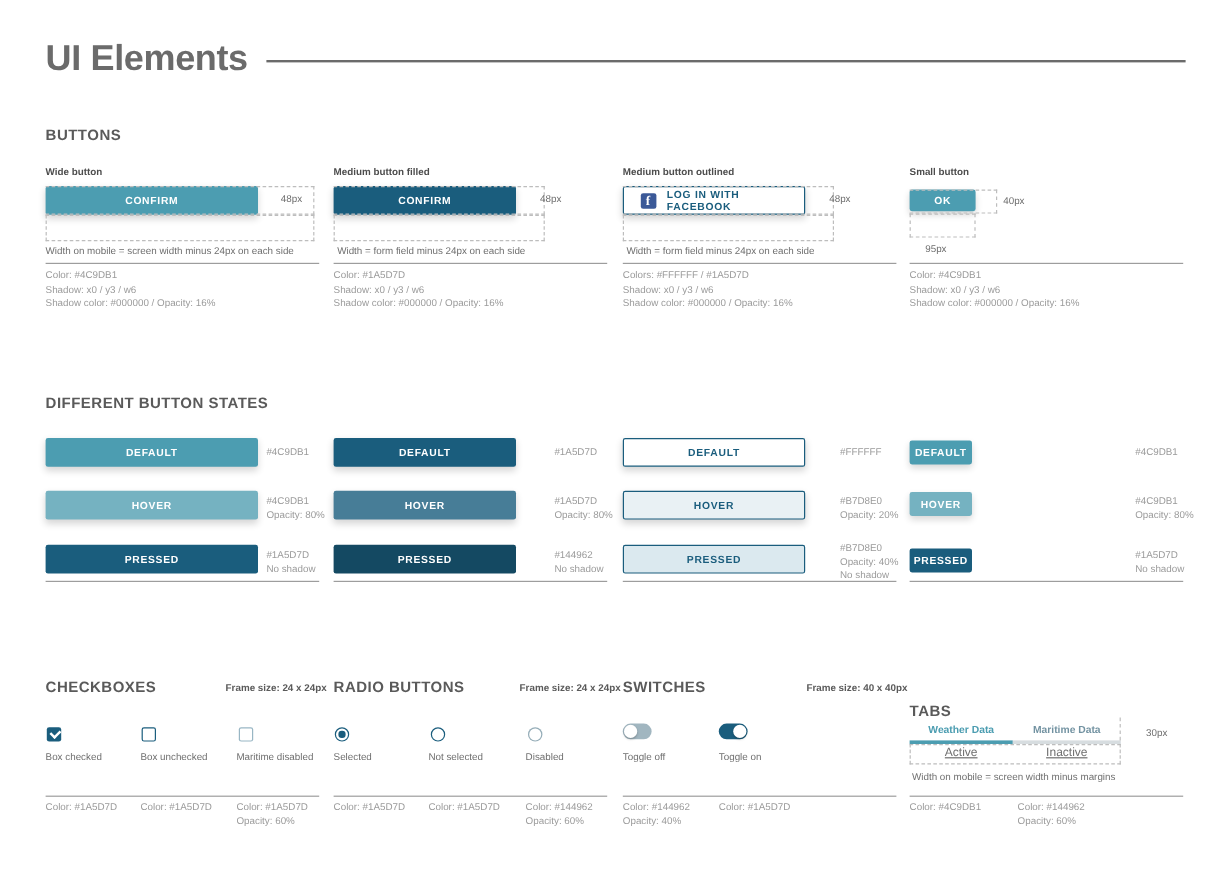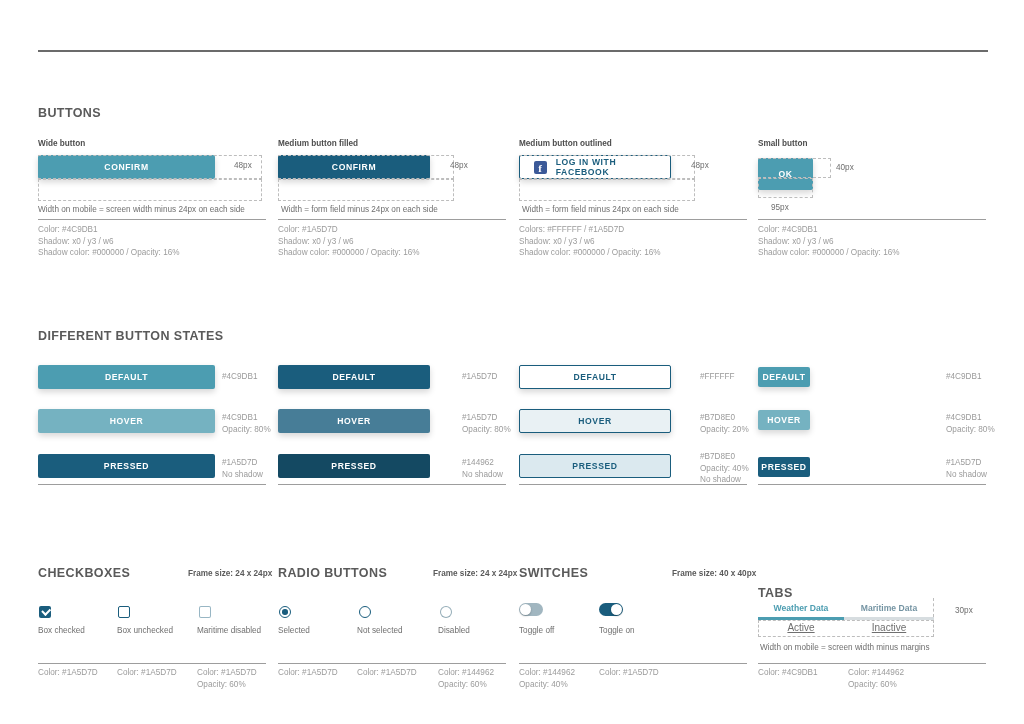--- a/index.html
+++ b/index.html
@@ -148,20 +148,21 @@
     display: flex; align-items: center; justify-content: center;
     font-size: 10px; color: #6f6f6f; text-decoration: underline;
   }
 </style>
 </head>
 <body>
 
 <div class="page">
 
   <div class="title-row">
+    <div class="title-text">UI Elements</div>
     <div class="title-rule"></div>
   </div>
 
   <div class="sec-head" style="left:38px; top:106px;">BUTTONS</div>
 
   <div class="col-label" style="left:38px; top:139px;">Wide button</div>
   <div class="btn teal" style="left:38px; top:155px; width:177px; height:24px;">CONFIRM</div>
   <div class="dash" style="left:38px; top:155px; width:224px; height:24px; border-left:none;"></div>
   <div class="dash" style="left:38px; top:179px; width:224px; height:22px;"></div>
   <div class="meas" style="left:234px; top:161px;">48px</div>
@@ -196,21 +197,21 @@
   <div class="meas" style="left:691px; top:161px;">48px</div>
   <div class="note" style="left:522px; top:205px;">Width = form field minus 24px on each side</div>
   <div class="hr" style="left:519px; top:219px; width:228px;"></div>
   <div class="spec" style="left:519px; top:224px;">
     <div>Colors: #FFFFFF / #1A5D7D</div>
     <div>Shadow: x0 / y3 / w6</div>
     <div>Shadow color: #000000 / Opacity: 16%</div>
   </div>
 
   <div class="col-label" style="left:758px; top:139px;">Small button</div>
-  <div class="btn teal" style="left:758px; top:158px; width:55px; height:32px;">OK</div>
+  <div class="btn teal" style="left:758px; top:158px; width:55px; height:18px;">OK</div>
   <div class="dash" style="left:758px; top:158px; width:73px; height:20px; border-left:none;"></div>
   <div class="dash" style="left:758px; top:178px; width:55px; height:20px;"></div>
   <div class="meas" style="left:836px; top:163px;">40px</div>
   <div class="meas" style="left:771px; top:203px;">95px</div>
   <div class="hr" style="left:758px; top:219px; width:228px;"></div>
   <div class="spec" style="left:758px; top:224px;">
     <div>Color: #4C9DB1</div>
     <div>Shadow: x0 / y3 / w6</div>
     <div>Shadow color: #000000 / Opacity: 16%</div>
   </div>

